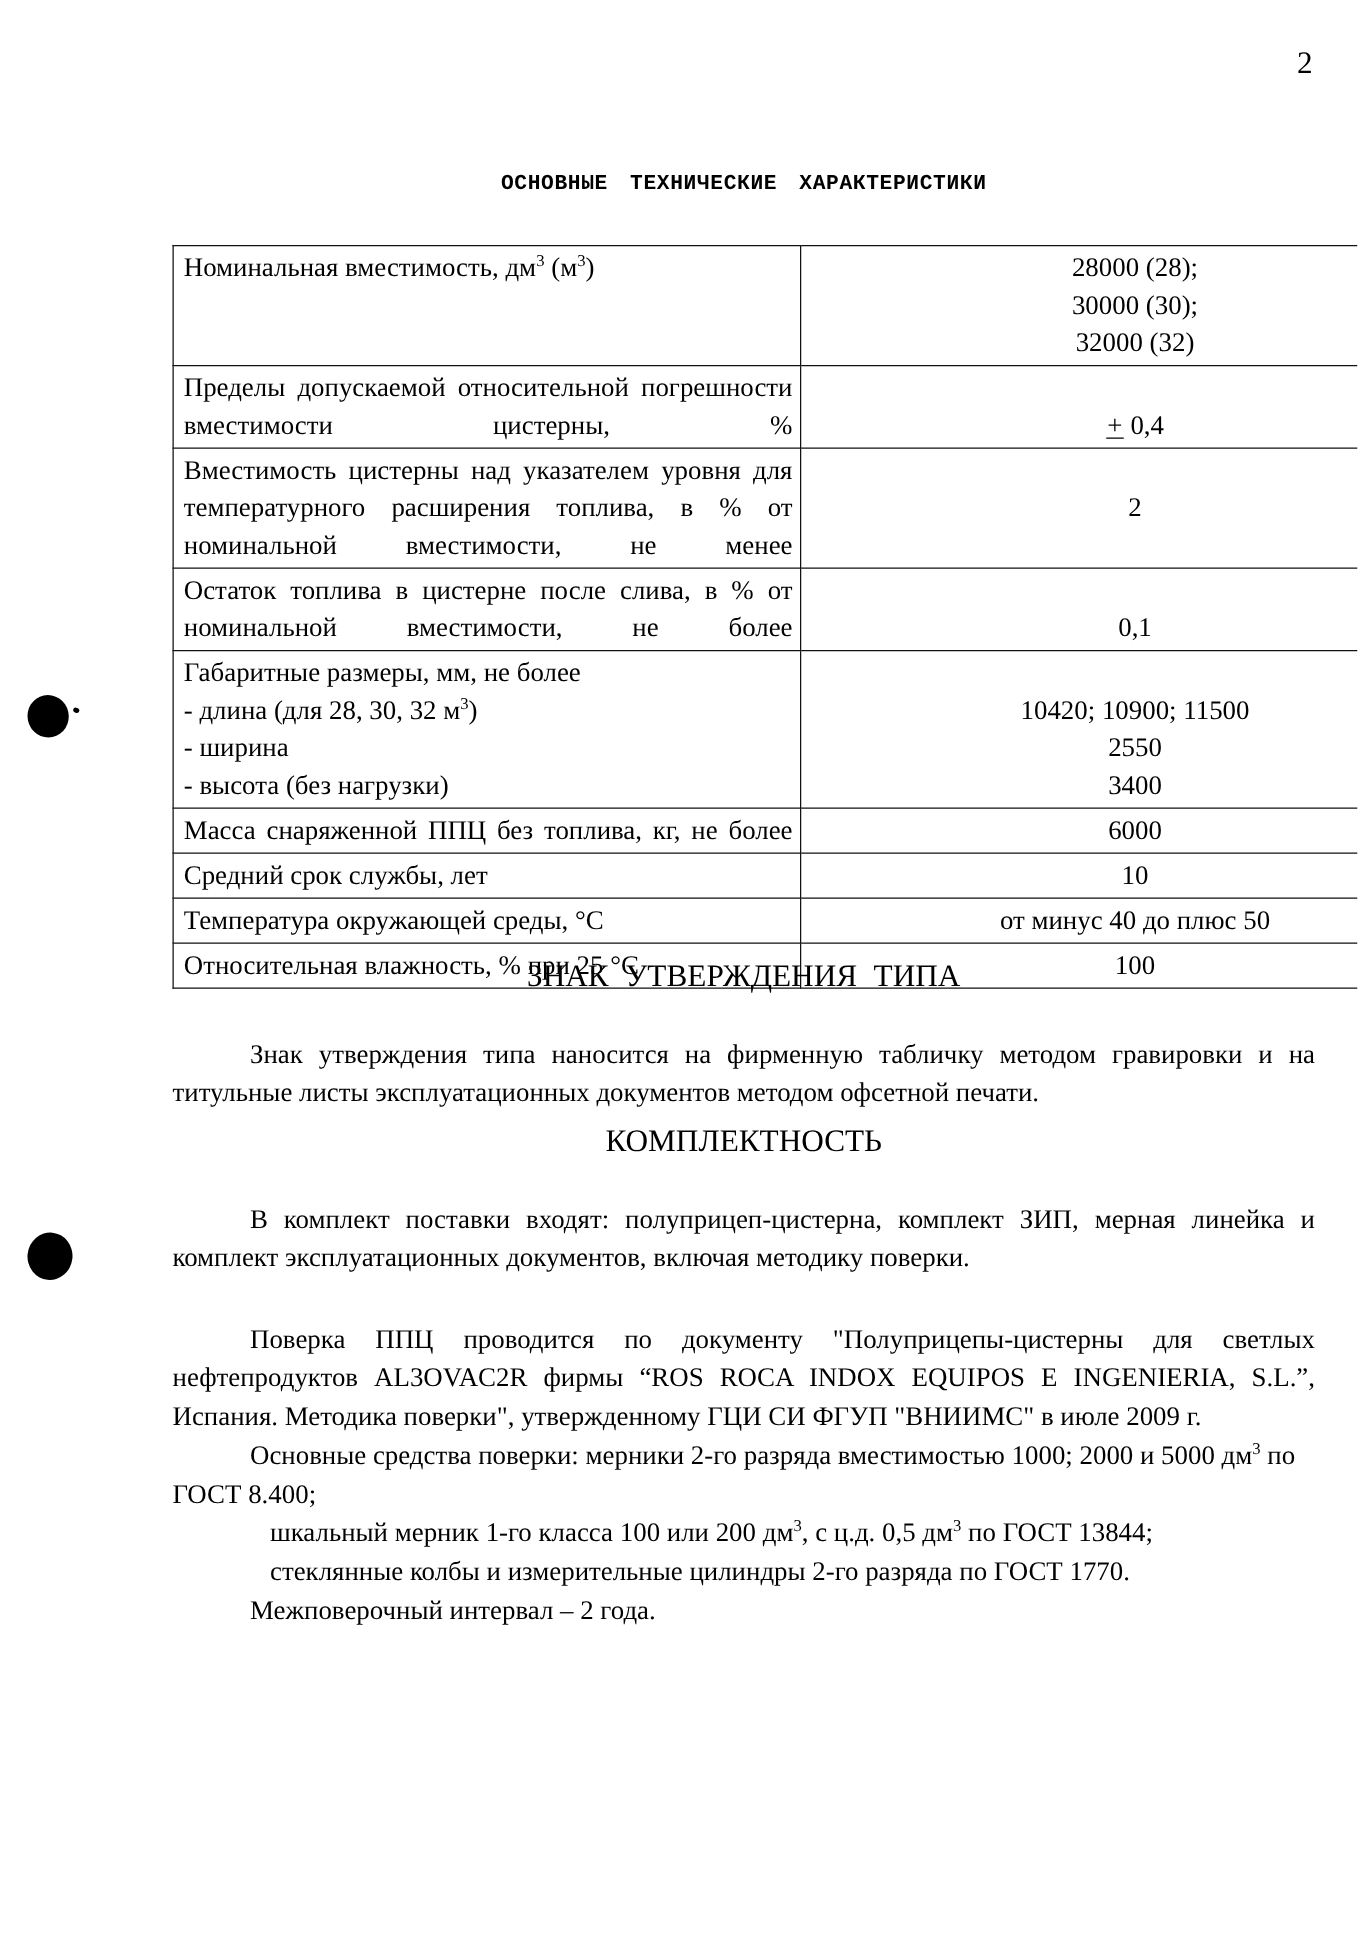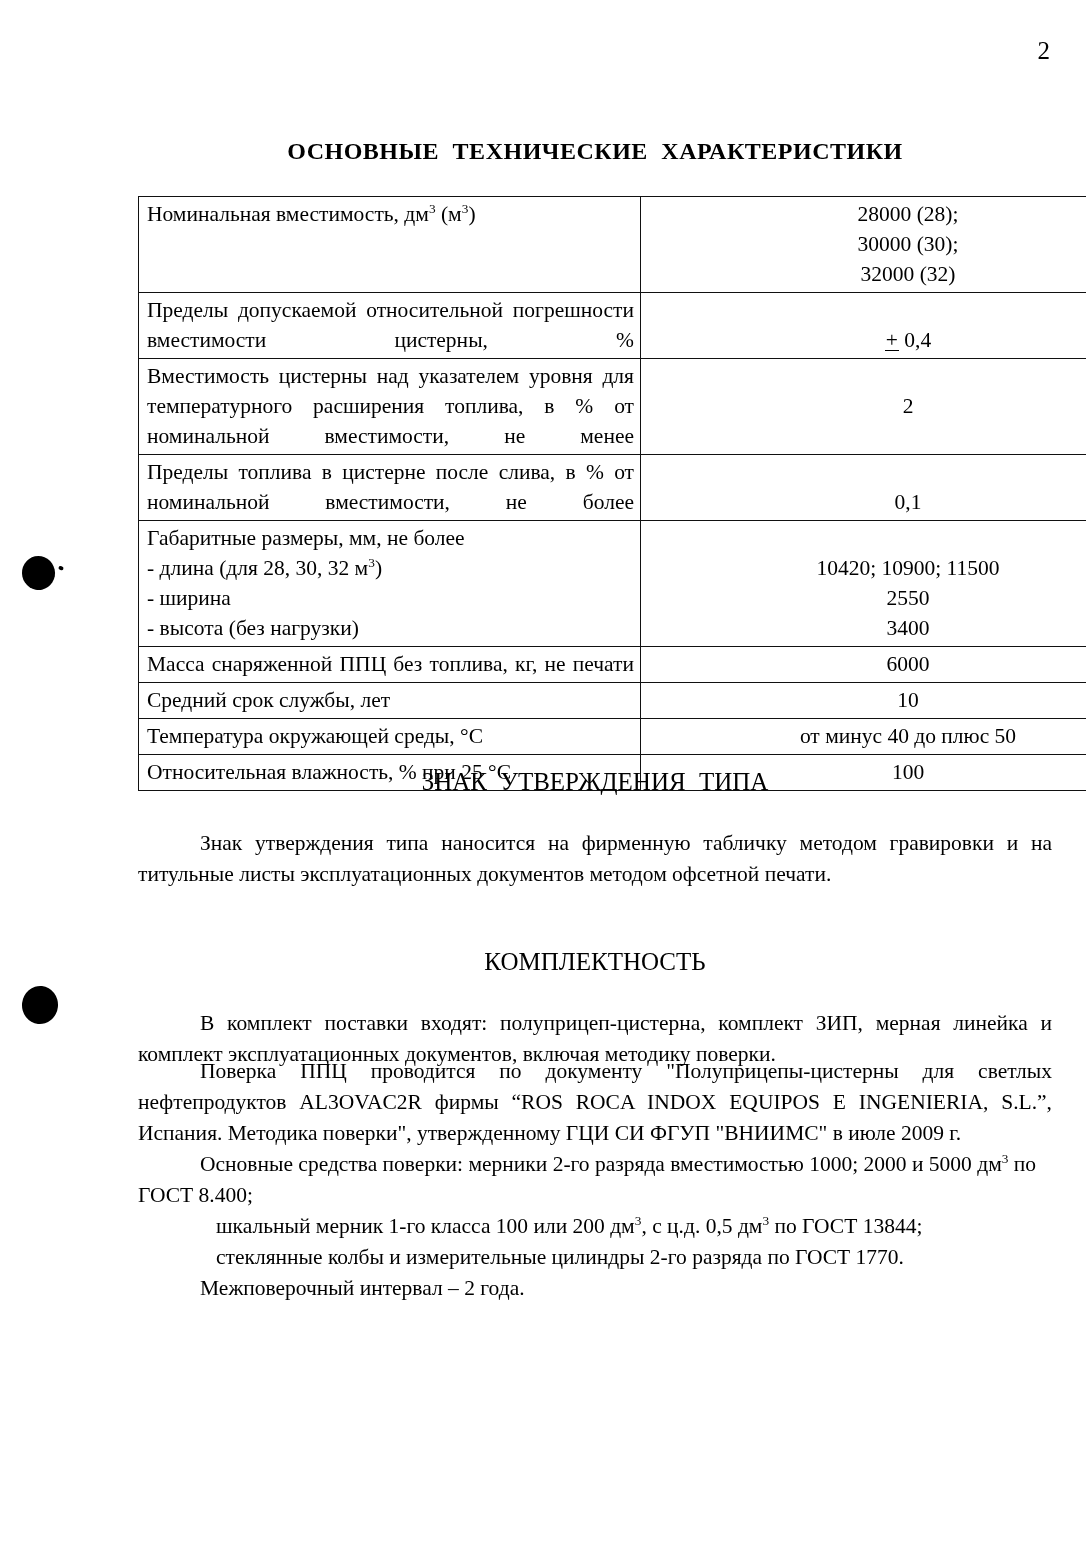--- a/index.html
+++ b/index.html
@@ -61,26 +61,27 @@
   }
 
   .content {
     position: absolute;
     left: 138px;
     top: 0;
     width: 914px;
   }
 
   h1.section-title {
-    font-size: 24px;
+    font-size: 17px;
     font-weight: bold;
     text-align: center;
     letter-spacing: 0.5px;
     margin: 0;
     word-spacing: 7px;
+    font-family: Liberation Mono, monospace;
   }
 
   .title-main {
     position: absolute;
     left: 0;
     top: 138px;
     width: 914px;
   }
 
   
@@ -181,34 +182,34 @@
         </tr>
         <tr>
           <td class="label">Пределы допускаемой относительной погрешности вместимости цистерны, %</td>
           <td class="value"><span class="pm">+</span> 0,4</td>
         </tr>
         <tr>
           <td class="label">Вместимость цистерны над указателем уровня для температурного расширения топлива, в % от номинальной вместимости, не менее</td>
           <td class="value mid">2</td>
         </tr>
         <tr>
-          <td class="label">Пределы топлива в цистерне после слива, в % от номинальной вместимости, не более</td>
+          <td class="label">Остаток топлива в цистерне после слива, в % от номинальной вместимости, не более</td>
           <td class="value">0,1</td>
         </tr>
         <tr>
           <td class="label noj">Габаритные размеры, мм, не более<br>- длина (для 28, 30, 32 м<sup>3</sup>)<br>- ширина<br>- высота (без нагрузки)</td>
           <td class="value top">
             <span class="vline">&nbsp;</span>
             <span class="vline">10420; 10900; 11500</span>
             <span class="vline">2550</span>
             <span class="vline">3400</span>
           </td>
         </tr>
         <tr>
-          <td class="label">Масса снаряженной ППЦ без топлива, кг, не печати</td>
+          <td class="label">Масса снаряженной ППЦ без топлива, кг, не более</td>
           <td class="value">6000</td>
         </tr>
         <tr>
           <td class="label noj">Средний срок службы, лет</td>
           <td class="value">10</td>
         </tr>
         <tr>
           <td class="label noj">Температура окружающей среды, °С</td>
           <td class="value">от минус 40 до плюс 50</td>
         </tr>
@@ -217,21 +218,21 @@
           <td class="value">100</td>
         </tr>
       </tbody>
     </table>
 
     <div class="sec" style="top:768px;">
       <div class="heading">ЗНАК  УТВЕРЖДЕНИЯ  ТИПА</div>
       <p class="para">Знак утверждения типа наносится на фирменную табличку методом гравировки и на титульные листы эксплуатационных документов методом офсетной печати.</p>
     </div>
 
-    <div class="sec" style="top:948px;">
+    <div class="sec" style="top:900px;">
       <div class="heading">КОМПЛЕКТНОСТЬ</div>
       <p class="para">В комплект поставки входят: полуприцеп-цистерна, комплект ЗИП, мерная линейка и комплект эксплуатационных документов, включая методику поверки.</p>
     </div>
 
     <div class="sec" style="top:1056px;">
       <p class="para">Поверка ППЦ проводится по документу "Полуприцепы-цистерны для светлых нефтепродуктов AL3OVAC2R  фирмы “ROS ROCA INDOX EQUIPOS E INGENIERIA, S.L.”, Испания. Методика поверки", утвержденному ГЦИ СИ ФГУП "ВНИИМС" в июле 2009 г.</p>
       <p class="para nojust">Основные средства поверки: мерники 2-го разряда вместимостью 1000; 2000 и 5000 дм<sup>3</sup> по ГОСТ 8.400;</p>
       <p class="para ind2 nojust">шкальный мерник 1-го класса 100 или 200 дм<sup>3</sup>, с ц.д. 0,5  дм<sup>3</sup> по ГОСТ 13844;</p>
       <p class="para ind2 nojust">стеклянные колбы и измерительные цилиндры 2-го разряда по ГОСТ 1770.</p>
       <p class="para nojust">Межповерочный интервал – 2 года.</p>

